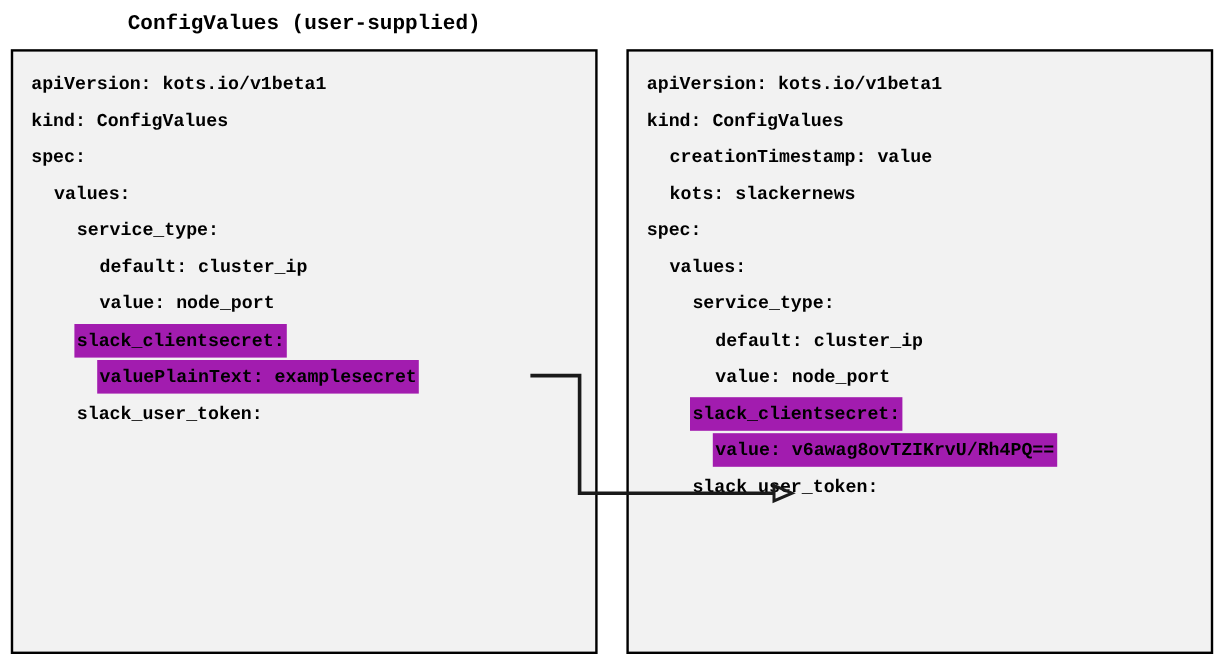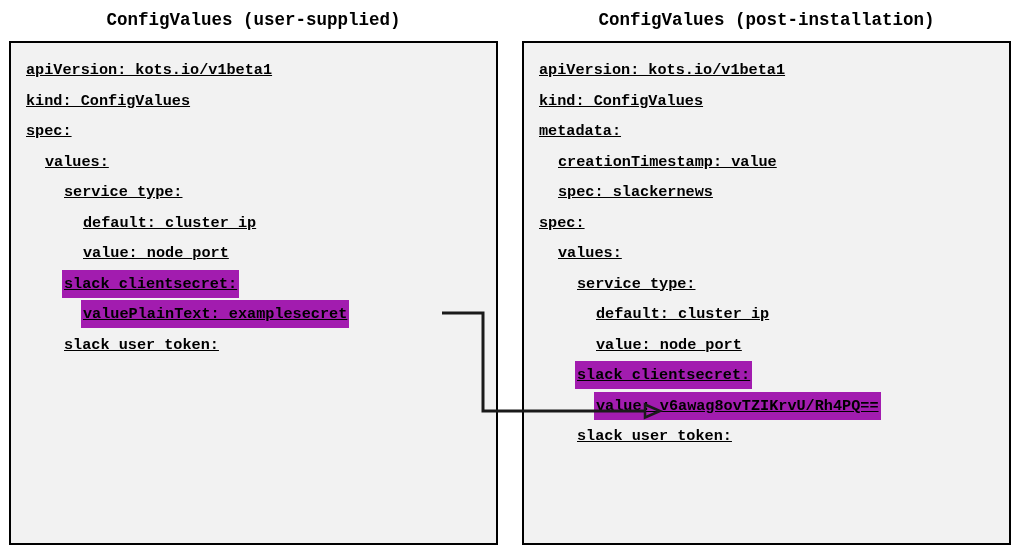--- a/index.html
+++ b/index.html
@@ -69,21 +69,20 @@
     font-weight: bold;
     font-size: 15.2px;
     color: #000000;
     padding-left: 13px;
   }
 
   .line .txt {
     display: inline-block;
     padding: 2px 2px 2px 2px;
     line-height: 24px;
-    text-decoration: underline;
   }
 
   .line.hl .txt {
     background: #a21caf;
   }
 
   
   #connector {
     position: absolute;
     left: 0;
@@ -108,29 +107,27 @@
         <div class="line"><span class="txt" style="margin-left: 19px;">values:</span></div>
         <div class="line"><span class="txt" style="margin-left: 38px;">service_type:</span></div>
         <div class="line"><span class="txt" style="margin-left: 57px;">default: cluster_ip</span></div>
         <div class="line"><span class="txt" style="margin-left: 57px;">value: node_port</span></div>
         <div class="line hl"><span class="txt" style="margin-left: 38px;">slack_clientsecret:</span></div>
         <div class="line hl"><span class="txt" style="margin-left: 57px;">valuePlainText: examplesecret</span></div>
         <div class="line"><span class="txt" style="margin-left: 38px;">slack_user_token:</span></div>
       </div>
   </div>
 
-  <div class="panel-title" id="title-right">ConfigValues (post-installation)</div>
 
   <div class="yaml-box" id="box-right">
     <div class="code" id="code-right">
         <div class="line"><span class="txt" style="margin-left: 0px;">apiVersion: kots.io/v1beta1</span></div>
         <div class="line"><span class="txt" style="margin-left: 0px;">kind: ConfigValues</span></div>
-        <div class="line"><span class="txt" style="margin-left: 0px;">metadata:</span></div>
         <div class="line"><span class="txt" style="margin-left: 19px;">creationTimestamp: value</span></div>
-        <div class="line"><span class="txt" style="margin-left: 19px;">spec: slackernews</span></div>
+        <div class="line"><span class="txt" style="margin-left: 19px;">kots: slackernews</span></div>
         <div class="line"><span class="txt" style="margin-left: 0px;">spec:</span></div>
         <div class="line"><span class="txt" style="margin-left: 19px;">values:</span></div>
         <div class="line"><span class="txt" style="margin-left: 38px;">service_type:</span></div>
         <div class="line"><span class="txt" style="margin-left: 57px;">default: cluster_ip</span></div>
         <div class="line"><span class="txt" style="margin-left: 57px;">value: node_port</span></div>
         <div class="line hl"><span class="txt" style="margin-left: 38px;">slack_clientsecret:</span></div>
         <div class="line hl"><span class="txt" style="margin-left: 57px;">value: v6awag8ovTZIKrvU/Rh4PQ==</span></div>
         <div class="line"><span class="txt" style="margin-left: 38px;">slack_user_token:</span></div>
       </div>
   </div>

